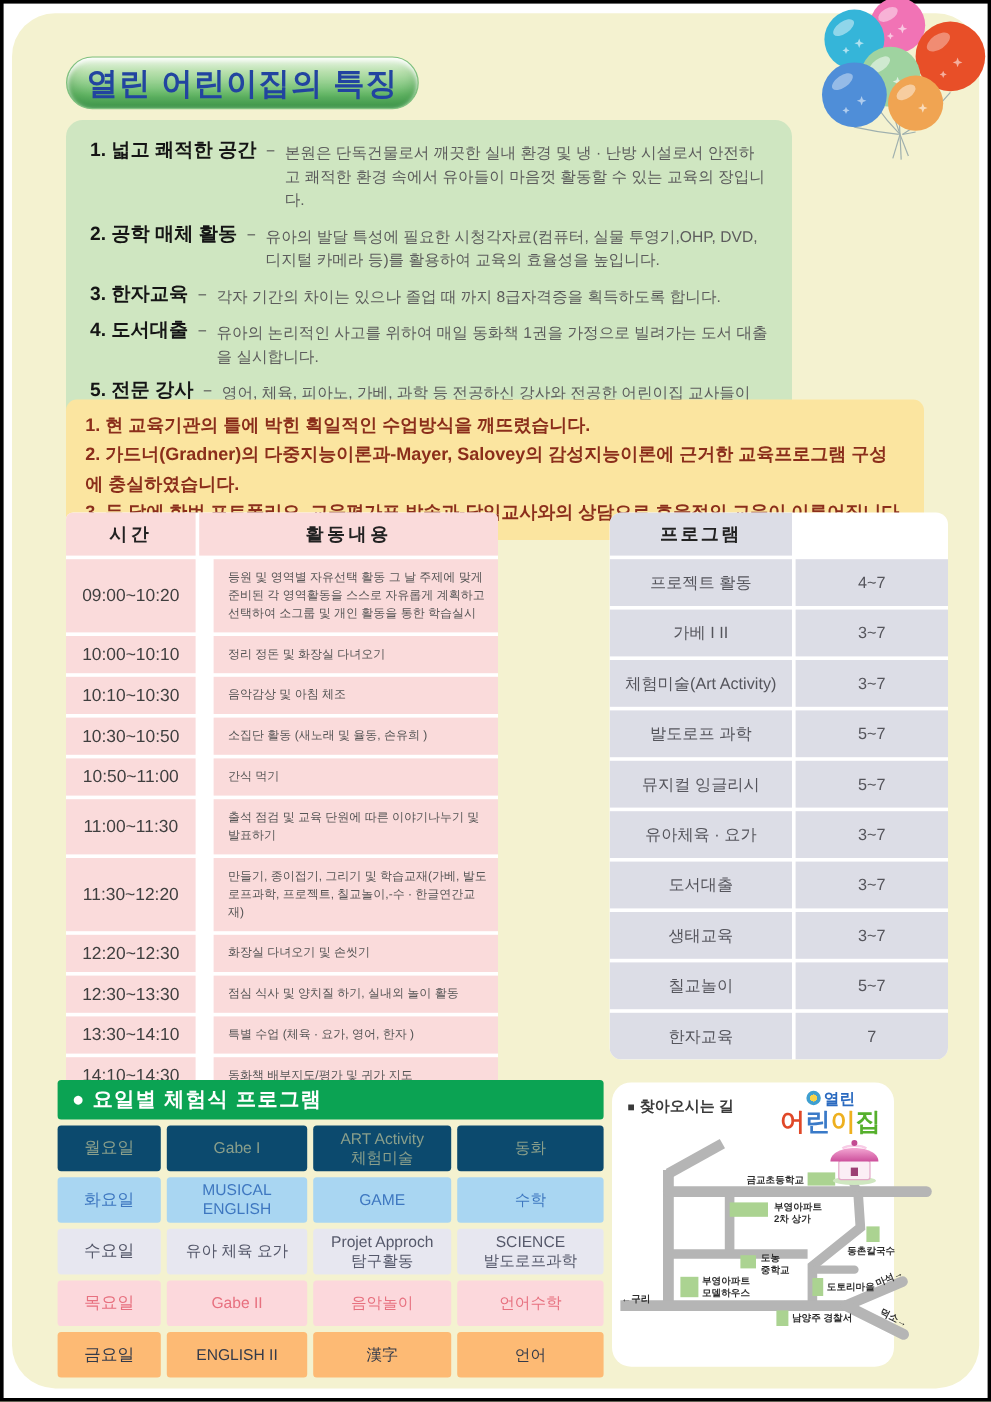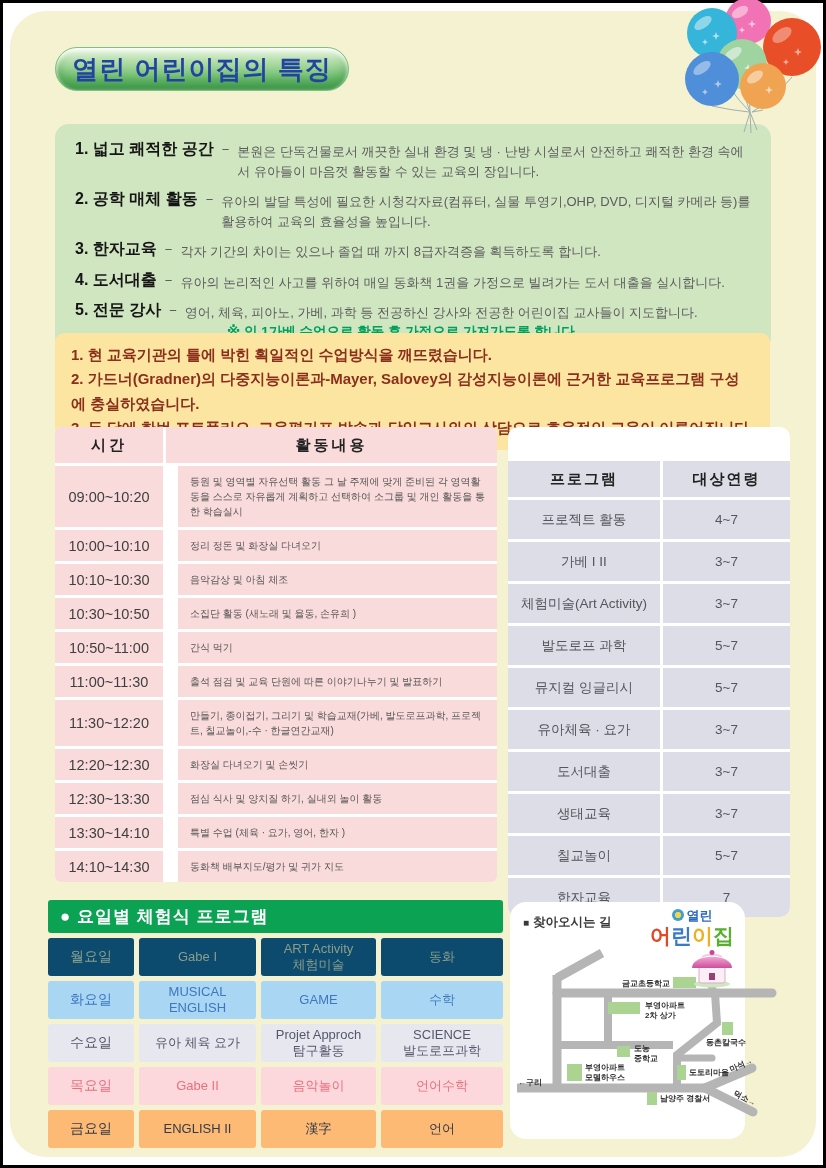--- a/index.html
+++ b/index.html
@@ -21,61 +21,61 @@
     border-radius:22px;
     background:linear-gradient(180deg,#eef8ea 0%,#b9e0ae 28%,#6cbf6d 75%,#4ea85a 100%);
     border:1px solid #7fc07f;
     box-shadow:inset 0 2px 4px #ffffff, inset 0 -9px 12px rgba(35,115,45,.38);
     display:flex; align-items:center; justify-content:center;
     font-size:26px; font-weight:bold; color:#2244a0; letter-spacing:1px;
   }
 
   
   .features {
-    position:absolute; left:55px; top:124px; width:716px; min-height:206px;
+    position:absolute; left:55px; top:100px; width:605px; min-height:206px;
     background:#cfe6c1; border-radius:14px; padding:15px 20px 10px 20px;
     box-sizing:border-box;
   }
   .feat { display:flex; margin-bottom:8px; }
   .feat-label { font-weight:bold; font-size:16px; color:#151515; white-space:nowrap; }
   .feat-dash { margin:0 8px; color:#555; font-size:13px; padding-top:3px; }
   .feat-desc { flex:1; font-size:13px; color:#5c5c5c; line-height:1.5; padding-top:3px; }
   .feat-note { padding-left:152px; font-size:13.5px; font-weight:bold; color:#00a05c; margin-top:-2px; }
 
   
   .notice {
     position:absolute; left:55px; top:333px; width:715px;
     background:#fbe5a0; border-radius:9px; padding:10px 16px;
     box-sizing:border-box;
   }
   .notice-line { font-size:15px; font-weight:bold; color:#8b2e1b; line-height:1.62; }
 
   
   .schedule {
-    position:absolute; left:55px; top:427px; width:442px;
+    position:absolute; left:55px; top:427px; width:360px;
     background:#fff; border-radius:6px; overflow:hidden;
   }
   .s-row { display:grid; grid-template-columns:108px 1fr; gap:3px; margin-bottom:3px; }
   .s-row:last-child { margin-bottom:0; }
   .s-cell { background:#fadbdb; }
   .s-time { display:flex; align-items:center; justify-content:center; font-size:14.5px; color:#3f3f3f; }
   .s-act { padding:8px 8px 8px 12px; font-size:10px; color:#555; line-height:1.5; display:flex; align-items:center;margin-left:12px; }
   .s-head .s-cell { min-height:36px; display:flex; align-items:center; justify-content:center;
     font-weight:bold; font-size:15px; color:#222; letter-spacing:3px; padding:0; }
 
   
   .programs {
     position:absolute; left:508px; top:427px; width:282px;
     background:#fff; border-radius:10px; overflow:hidden;
   }
   .p-row { display:grid; grid-template-columns:152px 1fr; gap:3px; margin-bottom:3px; }
   .p-row:last-child { margin-bottom:0; }
   .p-cell { background:#dcdde6; display:flex; align-items:center; justify-content:center;
     min-height:39px; font-size:13.5px; color:#55555c; text-align:center; }
-  .p-head .p-cell { min-height:36px; font-weight:bold; font-size:15px; color:#222; letter-spacing:2px;margin-top:34px; }
+  .p-head .p-cell { min-height:36px; font-weight:bold; font-size:15px; color:#222; letter-spacing:2px; }
 
   
   .weekly { position:absolute; left:48px; top:900px; width:455px; }
   .w-header {
     background:#0ba353; color:#fff; font-weight:bold; font-size:17px;
     height:33px; line-height:33px; padding-left:12px; border-radius:3px; letter-spacing:1px;
   }
   .w-row { display:grid; grid-template-columns:86px 117px 115px 1fr; gap:5px; margin-top:5px; }
   .w-cell {
     border-radius:3px; min-height:38px; display:flex; align-items:center; justify-content:center;
@@ -248,21 +248,20 @@
   </div>
   <div class="s-row">
     <div class="s-cell s-time">14:10~14:30</div>
     <div class="s-cell s-act">동화책 배부지도/평가 및 귀가 지도</div>
   </div>
 </div>
 
 <div class="programs">
   <div class="p-row p-head">
     <div class="p-cell">프로그램</div>
-    <div class="p-cell">대상연령</div>
   </div>
   <div class="p-row">
     <div class="p-cell">프로젝트 활동</div>
     <div class="p-cell">4~7</div>
   </div>
   <div class="p-row">
     <div class="p-cell">가베 I II</div>
     <div class="p-cell">3~7</div>
   </div>
   <div class="p-row">

